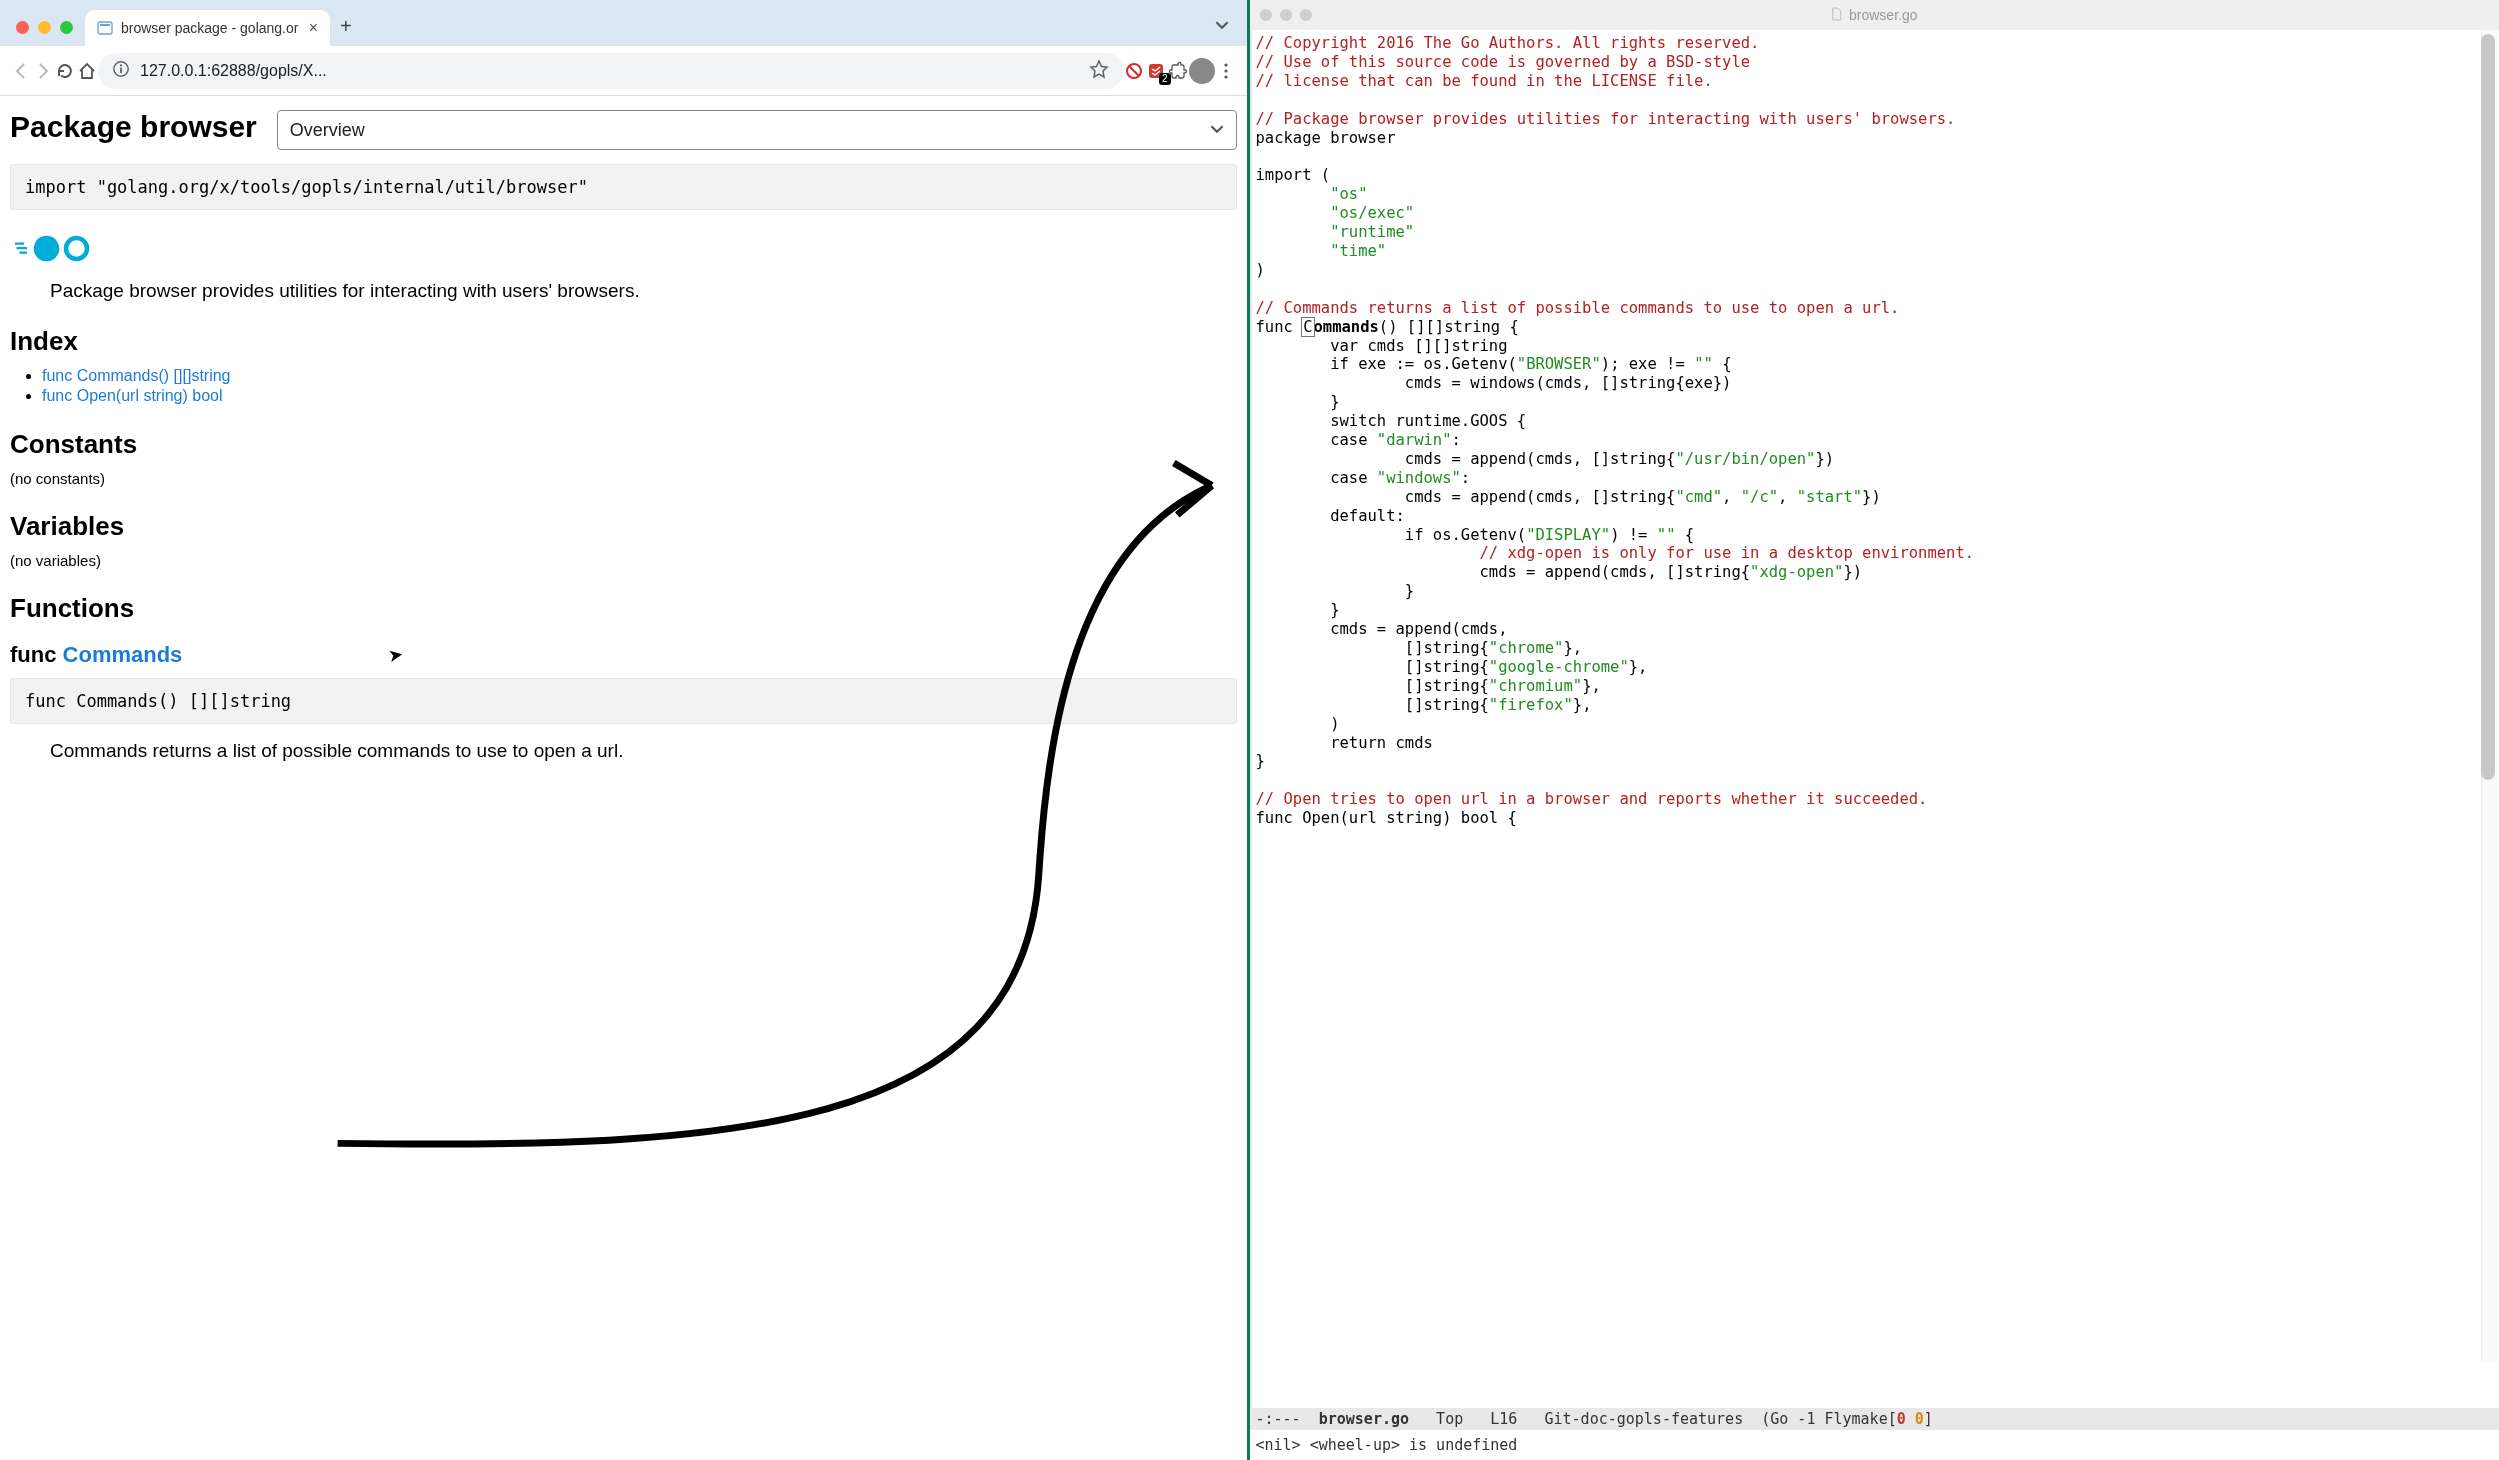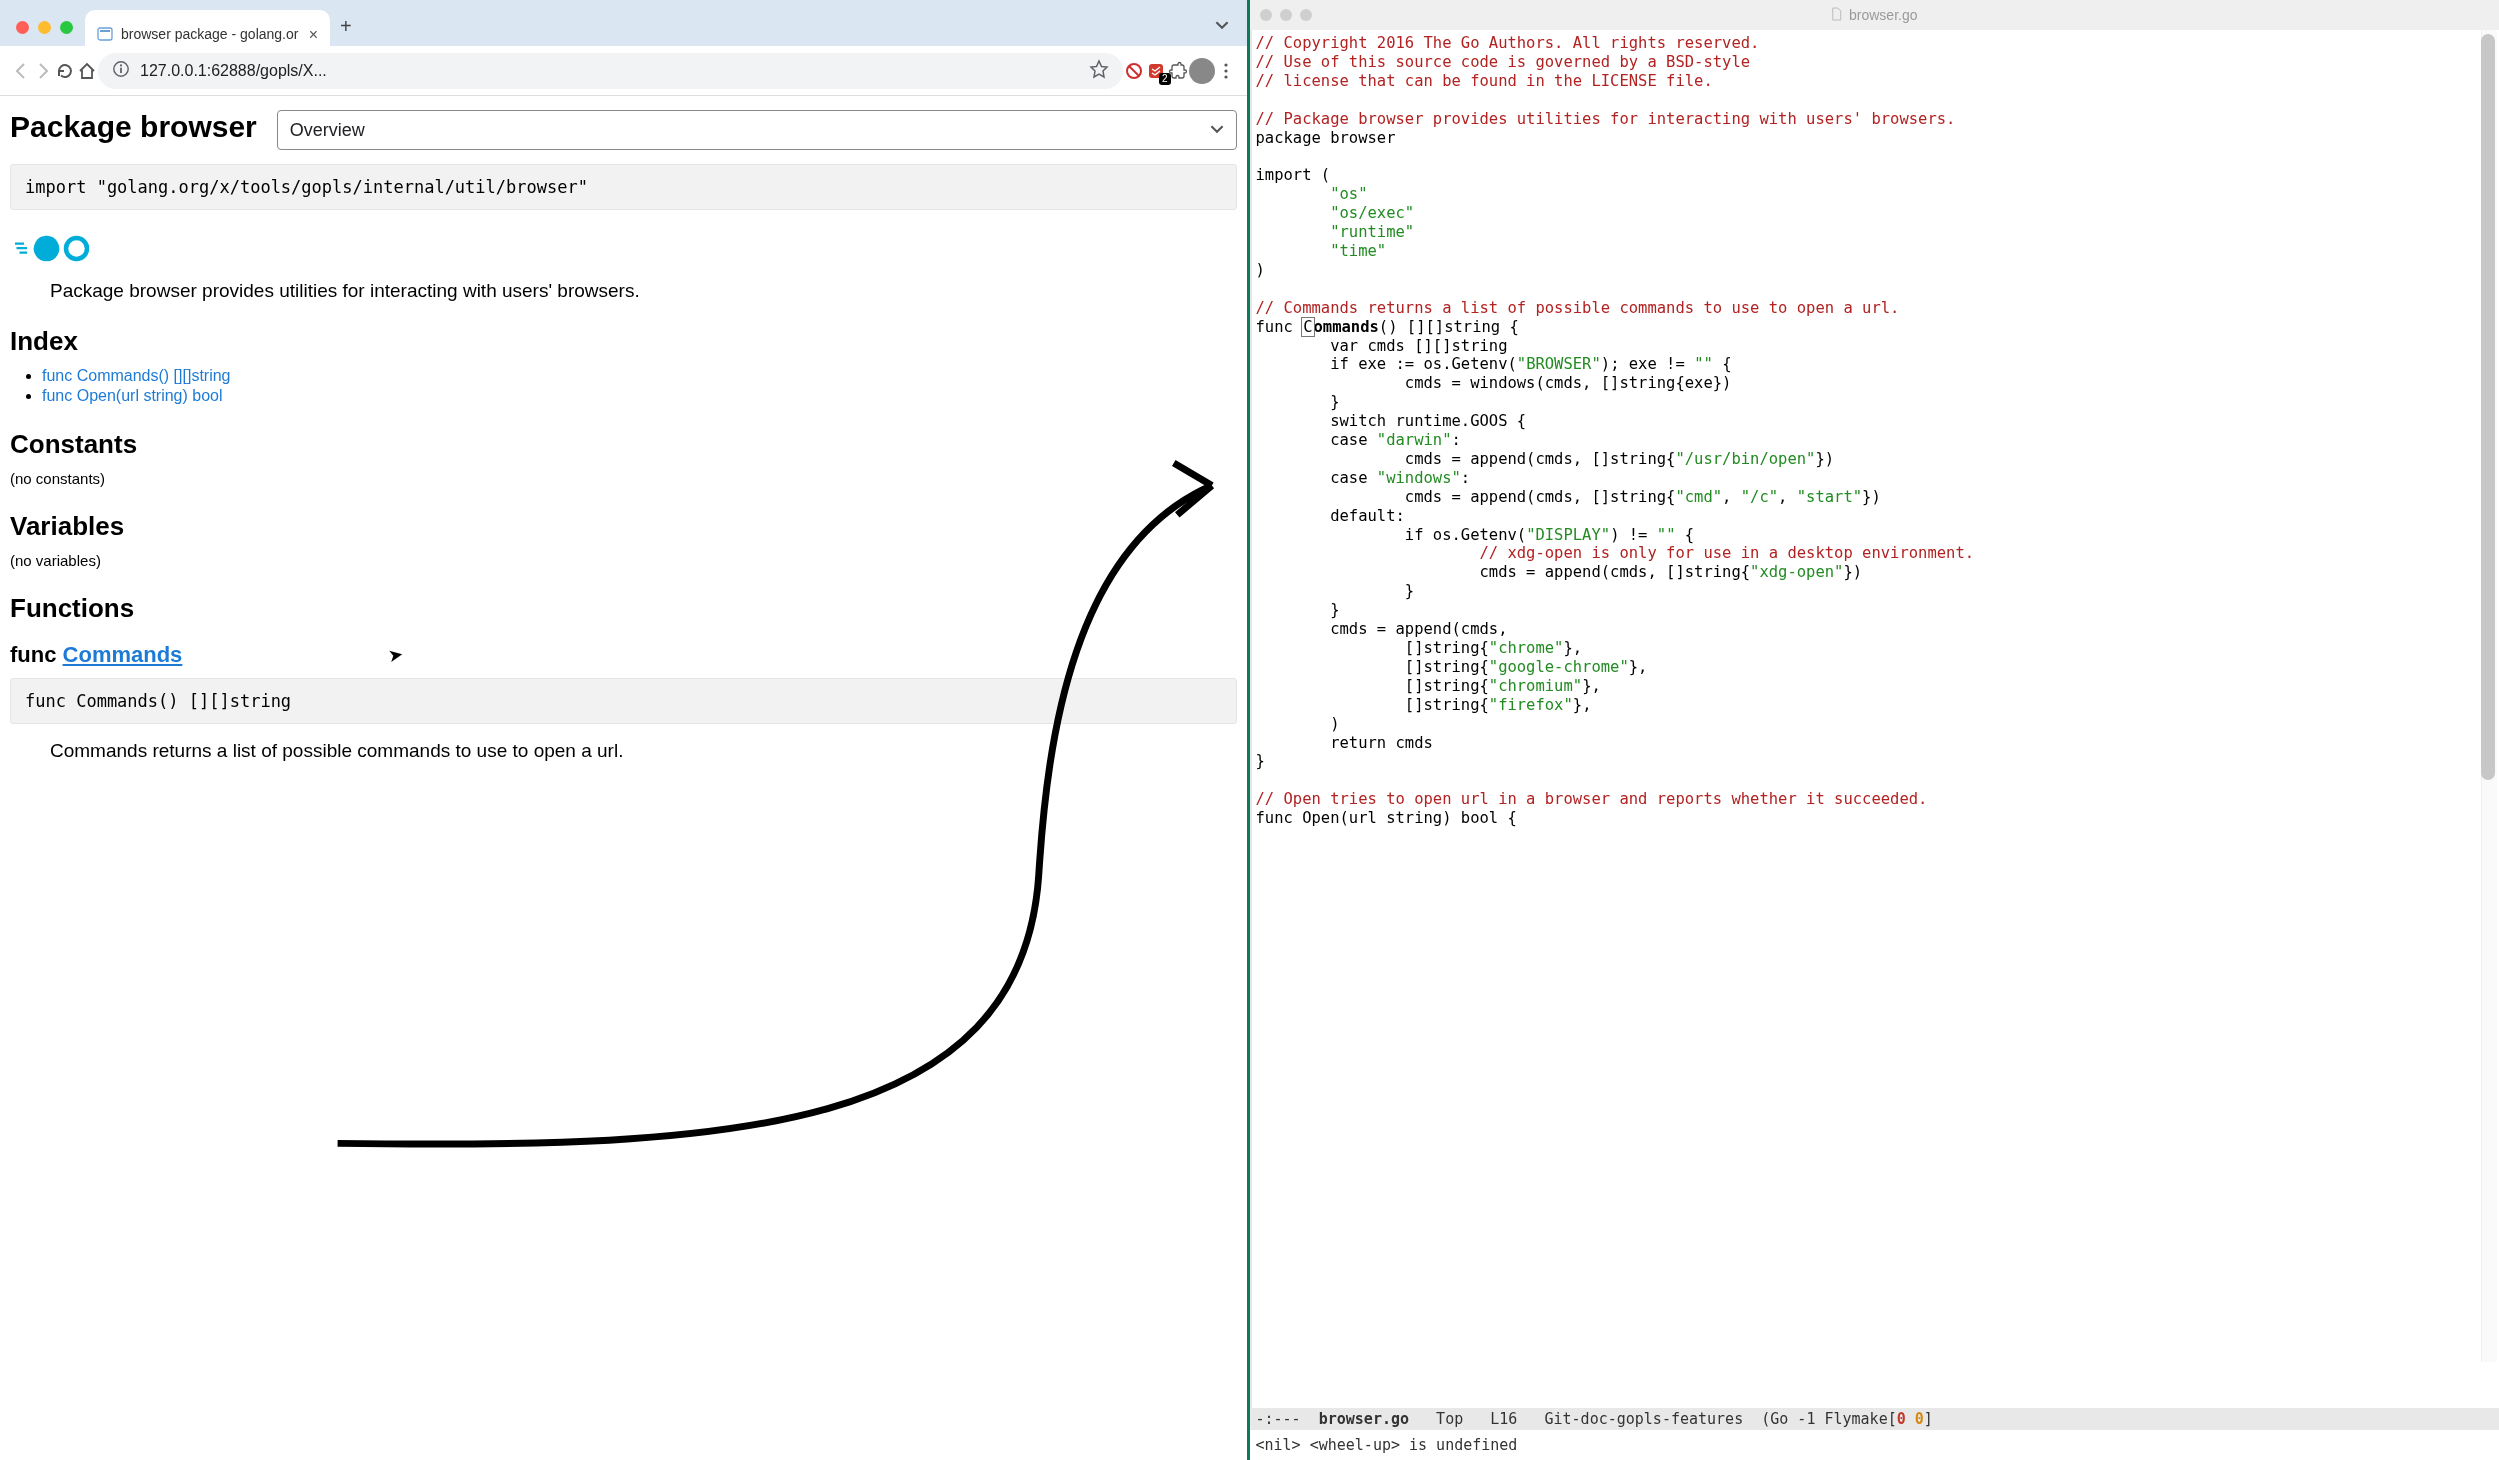--- a/index.html
+++ b/index.html
@@ -17,21 +17,21 @@
     padding: 0 8px; position: relative;
   }
   .traffic-lights { display: flex; gap: 9px; align-items: center; margin: 0 12px 12px 8px; }
   .traffic-light { width: 13px; height: 13px; border-radius: 50%; }
   .tl-red    { background: #ff5f57; }
   .tl-yellow { background: #febc2e; }
   .tl-green  { background: #28c840; }
 
   .tab {
     height: 36px; background: #fff; border-radius: 10px 10px 0 0;
-    display: flex; padding: 16px 12px; gap: 8px;
+    display: flex; align-items: center; padding: 0 12px; gap: 8px;
     min-width: 245px; position: relative; font-size: 14px; color: #333;
   }
   .tab .favicon { width: 16px; height: 16px; display:inline-block; }
   .tab .close-x { margin-left: auto; color: #555; font-size: 16px; }
   .new-tab { margin-left: 10px; margin-bottom: 8px; color: #444; font-size: 20px; font-weight: 300; }
   .tab-strip .spacer { flex: 1; }
   .tab-strip .caret { margin-bottom: 10px; margin-right: 10px; color: #444; }
 
   .toolbar {
     height: 50px; background: #fff; border-bottom: 1px solid #ddd;
@@ -71,21 +71,21 @@
     font-size: 17px; white-space: pre;
   }
   .go-logo { margin: 22px 0 14px 0; }
   .go-logo svg { height: 30px; }
   .desc { font-size: 19px; margin-bottom: 20px; margin-left: 40px; }
   .page h2 { font-size: 26px; font-weight: 800; margin: 24px 0 10px 0; }
   .page h3 { font-size: 22px; font-weight: 800; margin: 18px 0 10px 0; }
   .page ul { padding-left: 32px; }
   .page li { margin: 2px 0; }
   .page a  { color: #1d7bd6; text-decoration: none; }
-  .page a.u { text-decoration: underline; }
+  .page a.u { }
   .muted { font-size: 15px; }
   .func-h span.kw { color: #000; }
 
   .arrow-overlay {
     position: absolute; top: 0; left: 0; right: 0; bottom: 0; pointer-events: none;
   }
   .cursor {
     position: absolute; top: 548px; left: 388px; font-size: 18px; color: #000;
     transform: rotate(-10deg); pointer-events: none;
   }

